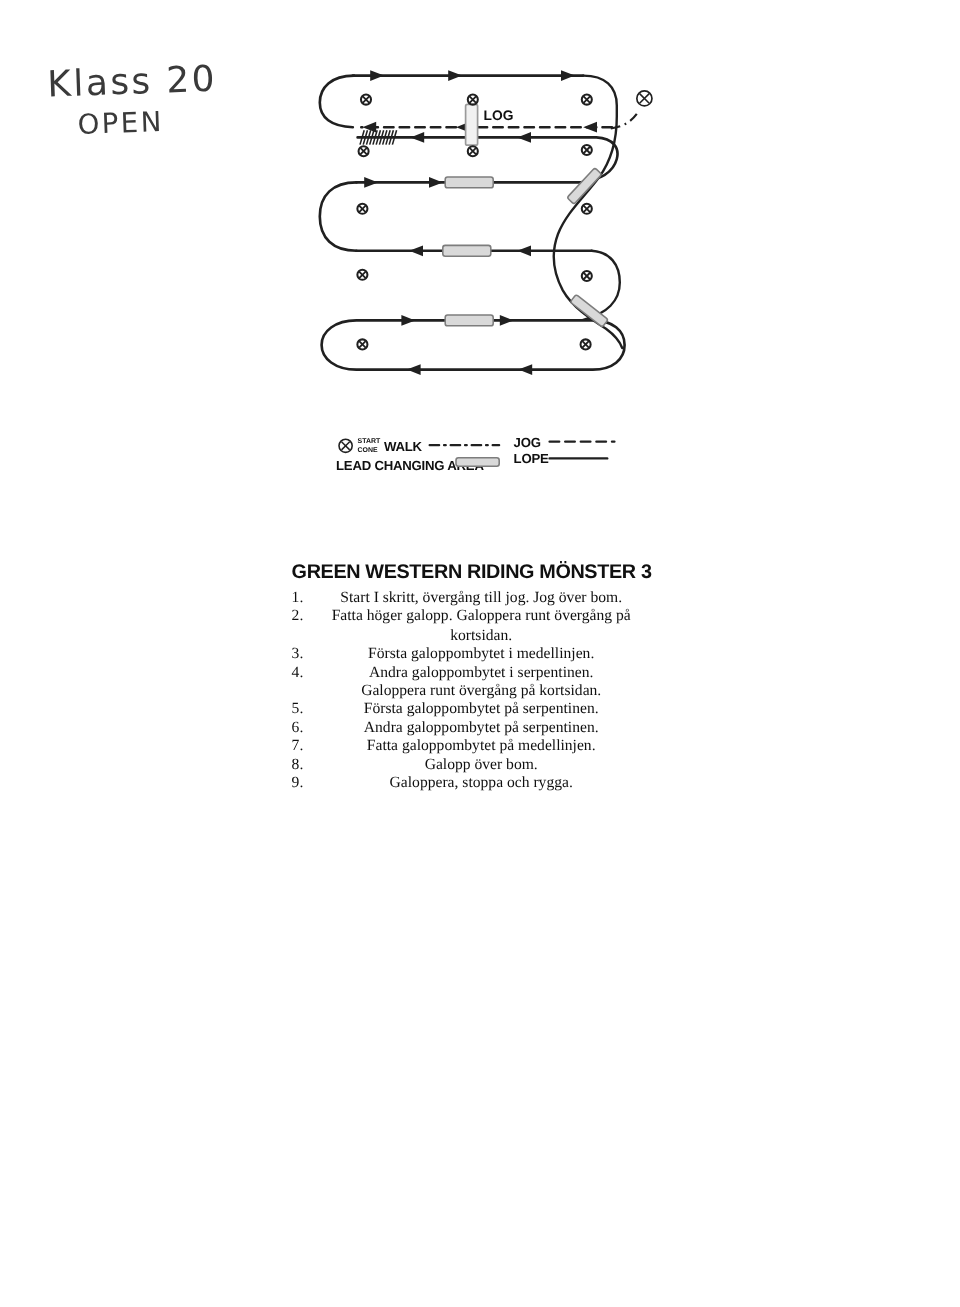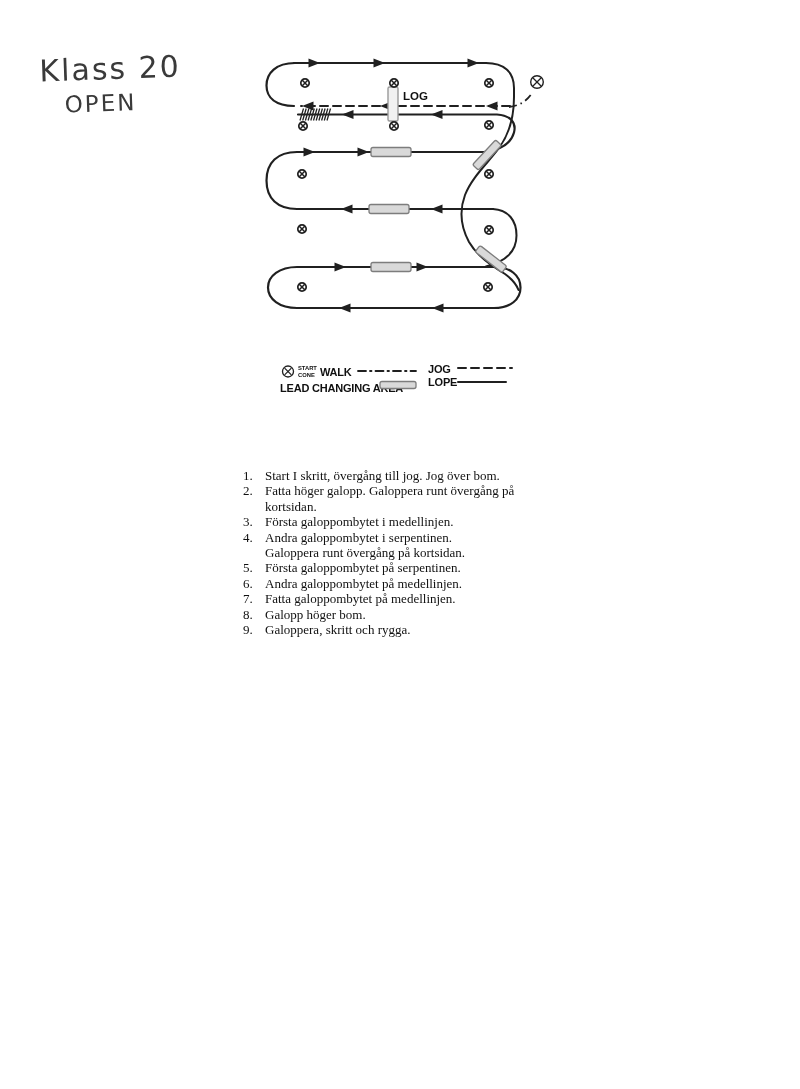--- a/index.html
+++ b/index.html
@@ -34,21 +34,21 @@
   
   .pattern{
     position:absolute;left:243px;top:468px;width:300px;color:var(--text,#101010);
   }
   .pattern h1{
     margin:0 0 3px 0;font:bold 16.5px "Liberation Sans",sans-serif;
     letter-spacing:-0.3px;white-space:nowrap;
   }
   .steps{font-family:"Liberation Serif",serif;font-size:13px;line-height:15.4px;}
   .step{display:grid;grid-template-columns:22px 1fr;}
-  .step .txt{width:272px;}
+  .step .txt{width:272px;text-align:center;}
 </style>
 </head>
 <body>
 
 <div class="page">
 
   <div class="note">
     <div class="l1">Klass 20</div>
     <div class="l2">OPEN</div>
   </div>
@@ -172,20 +172,21 @@
 
       <text class="lgt" x="428" y="386">LOPE</text>
       <path class="s2" d="M 458 382 H 506"></path>
 
       <text class="lgt" x="280" y="391.5">LEAD CHANGING AREA</text>
       <rect class="lead" x="380" y="381.5" width="36" height="7" rx="2"></rect>
     </g>
   </svg>
 
   <div class="pattern">
+    <h1>GREEN WESTERN RIDING MÖNSTER 3</h1>
     <div class="steps">
       <div class="step">
         <span class="num">1.</span>
         <span class="txt">Start I skritt, övergång till jog. Jog över bom.</span>
       </div>
       <div class="step">
         <span class="num">2.</span>
         <span class="txt">Fatta höger galopp. Galoppera runt övergång på kortsidan.</span>
       </div>
       <div class="step">
@@ -198,30 +199,30 @@
           <span>Andra galoppombytet i serpentinen.</span><br>
           <span>Galoppera runt övergång på kortsidan.</span>
         </span>
       </div>
       <div class="step">
         <span class="num">5.</span>
         <span class="txt">Första galoppombytet på serpentinen.</span>
       </div>
       <div class="step">
         <span class="num">6.</span>
-        <span class="txt">Andra galoppombytet på medellinjen.</span>
+        <span class="txt">Andra galoppombytet på serpentinen.</span>
       </div>
       <div class="step">
         <span class="num">7.</span>
         <span class="txt">Fatta galoppombytet på medellinjen.</span>
       </div>
       <div class="step">
         <span class="num">8.</span>
-        <span class="txt">Galopp höger bom.</span>
+        <span class="txt">Galopp över bom.</span>
       </div>
       <div class="step">
         <span class="num">9.</span>
-        <span class="txt">Galoppera, skritt och rygga.</span>
+        <span class="txt">Galoppera, stoppa och rygga.</span>
       </div>
     </div>
   </div>
 
 </div>
 
 </body></html>

